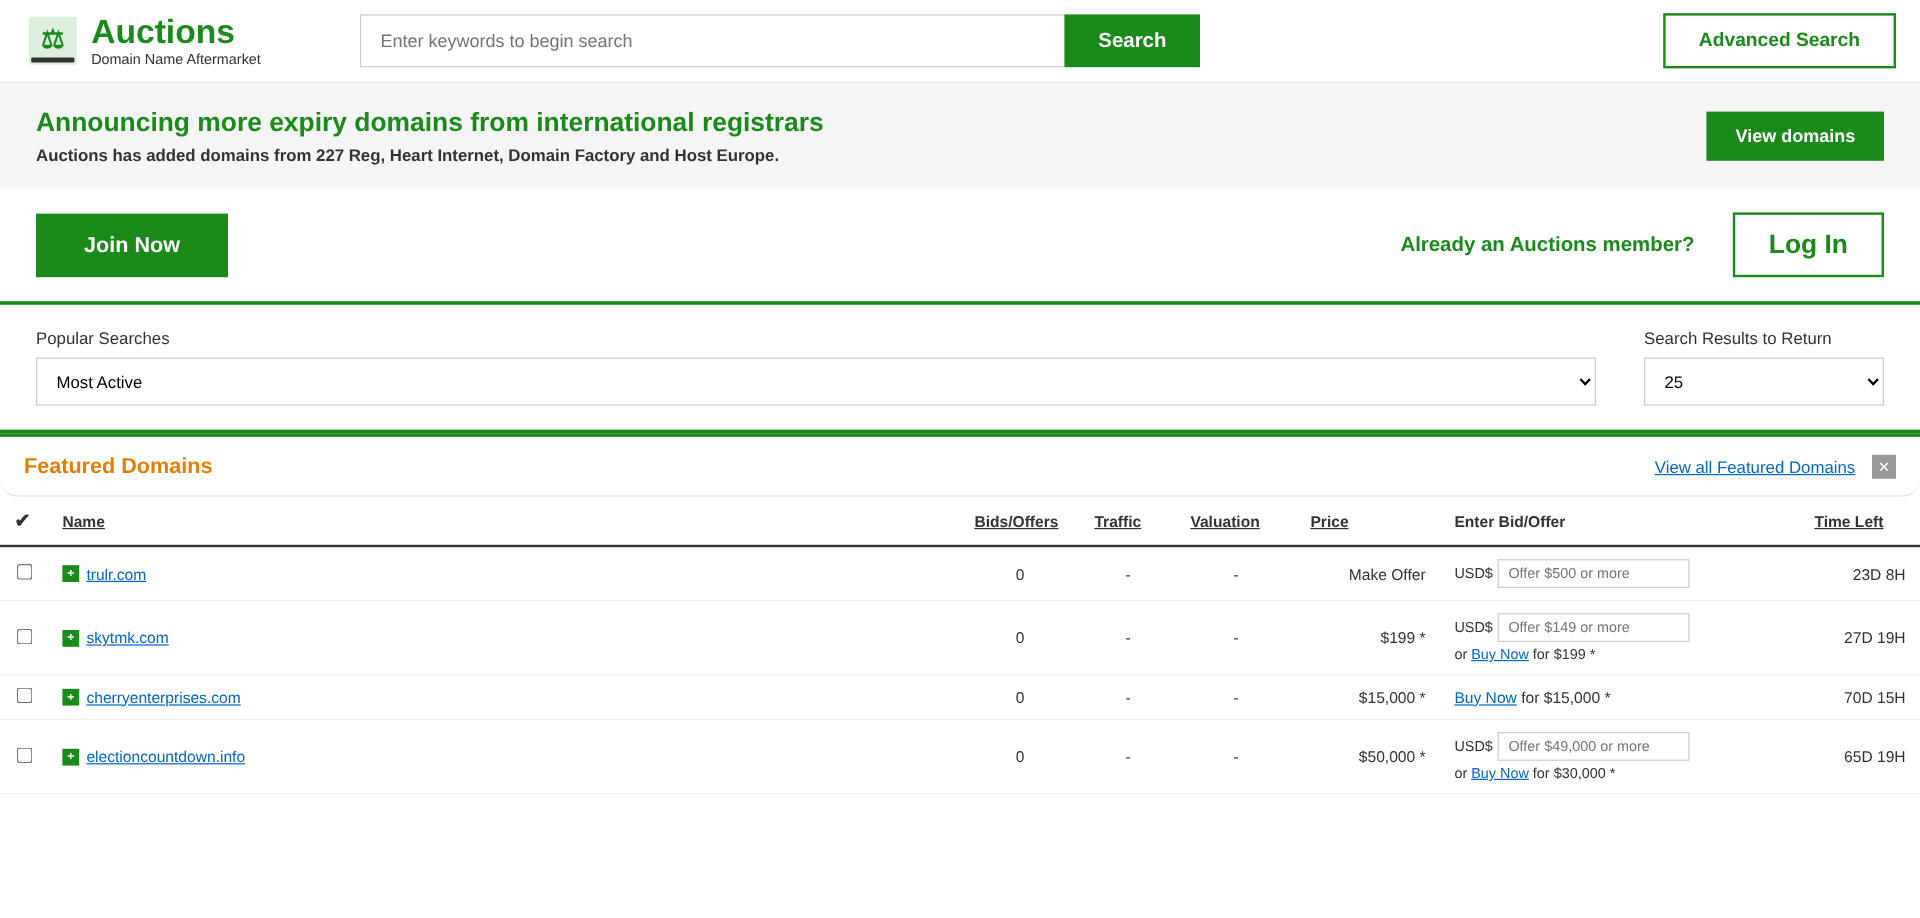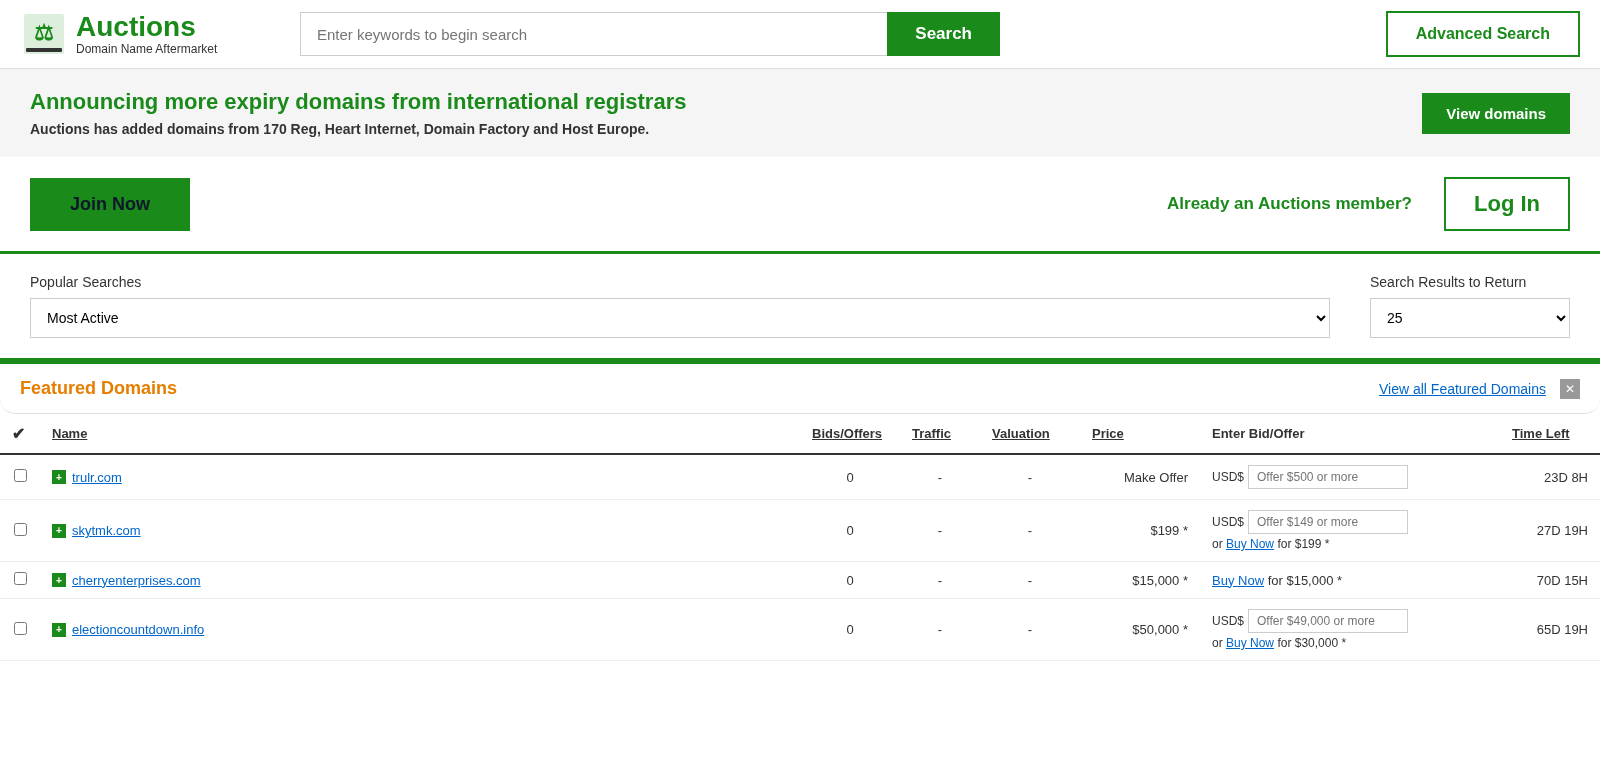--- a/index.html
+++ b/index.html
@@ -104,21 +104,21 @@
 
     
     .auth-row {
       display: flex;
       align-items: center;
       justify-content: space-between;
       padding: 20px 30px;
     }
     .join-btn {
       background: #1a8a1a;
-      color: #0f172a;
+      color: #ffffff;
       border: none;
       padding: 16px 40px;
       font-size: 18px;
       font-weight: bold;
       cursor: pointer;
     }
     .auth-right {
       display: flex;
       align-items: center;
       gap: 32px;
@@ -310,21 +310,21 @@
     <input class="search-input" type="text" placeholder="Enter keywords to begin search" style="">
     <button class="search-button">Search</button>
   </div>
 
   <button class="advanced-search-btn">Advanced Search</button>
 </div>
 
 <div class="banner">
   <div class="banner-text">
     <h2>Announcing more expiry domains from international registrars</h2>
-    <p>Auctions has added domains from 170 Reg, Heart Internet, Domain Factory and Host Europe.</p>
+    <p>Auctions has added domains from 227 Reg, Heart Internet, Domain Factory and Host Europe.</p>
   </div>
   <button class="view-domains-btn">View domains</button>
 </div>
 
 <div class="auth-row">
   <button class="join-btn">Join Now</button>
   <div class="auth-right">
     <span class="auth-member-text">Already an Auctions member?</span>
     <button class="login-btn">Log In</button>
   </div>

